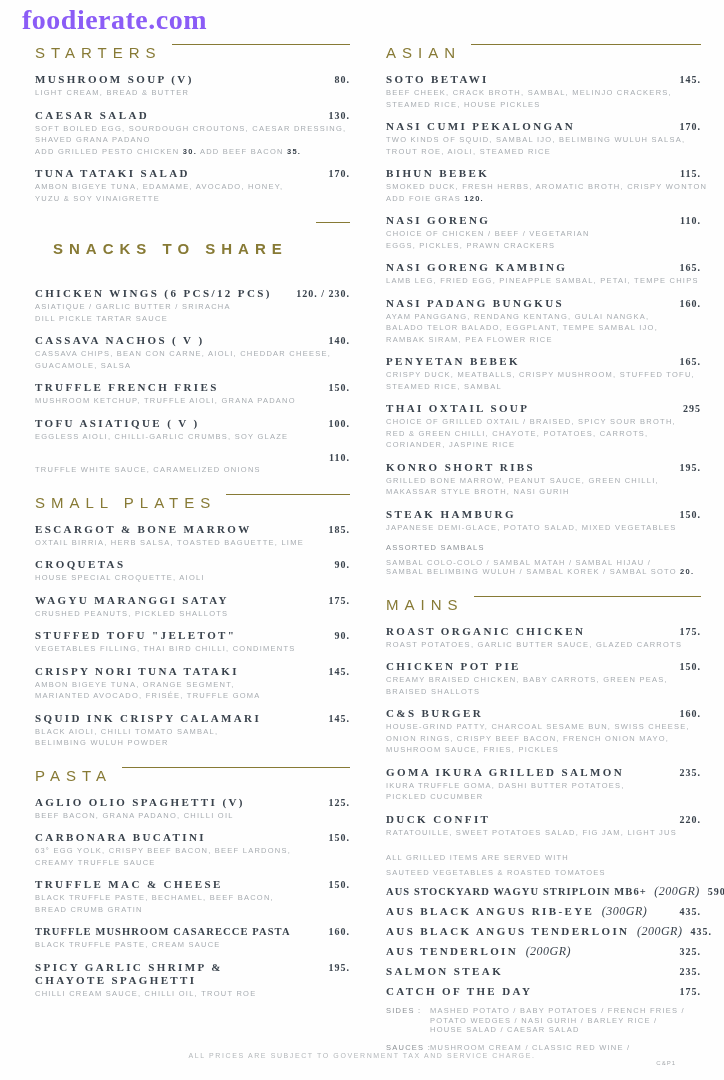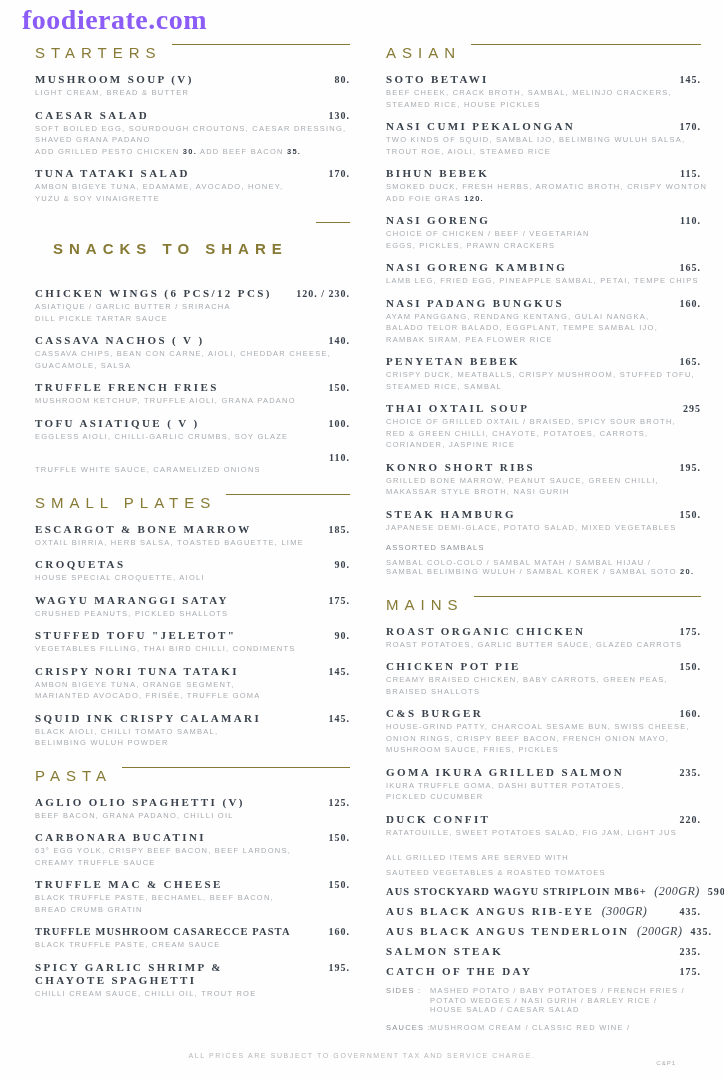--- a/index.html
+++ b/index.html
@@ -371,20 +371,26 @@
           </div>
         </div>
         <div class="item">
           <div class="row">
             <span class="nm">AUS BLACK ANGUS TENDERLOIN<i class="nm-note"> (200GR)</i></span>
             <span class="pr">435.</span>
           </div>
         </div>
         <div class="item">
           <div class="row">
+            <span class="nm">AUS TENDERLOIN<i class="nm-note"> (200GR)</i></span>
+            <span class="pr">325.</span>
+          </div>
+        </div>
+        <div class="item">
+          <div class="row">
             <span class="nm">SALMON STEAK</span>
             <span class="pr">235.</span>
           </div>
         </div>
         <div class="item">
           <div class="row">
             <span class="nm">CATCH OF THE DAY</span>
             <span class="pr">175.</span>
           </div>
         </div>

